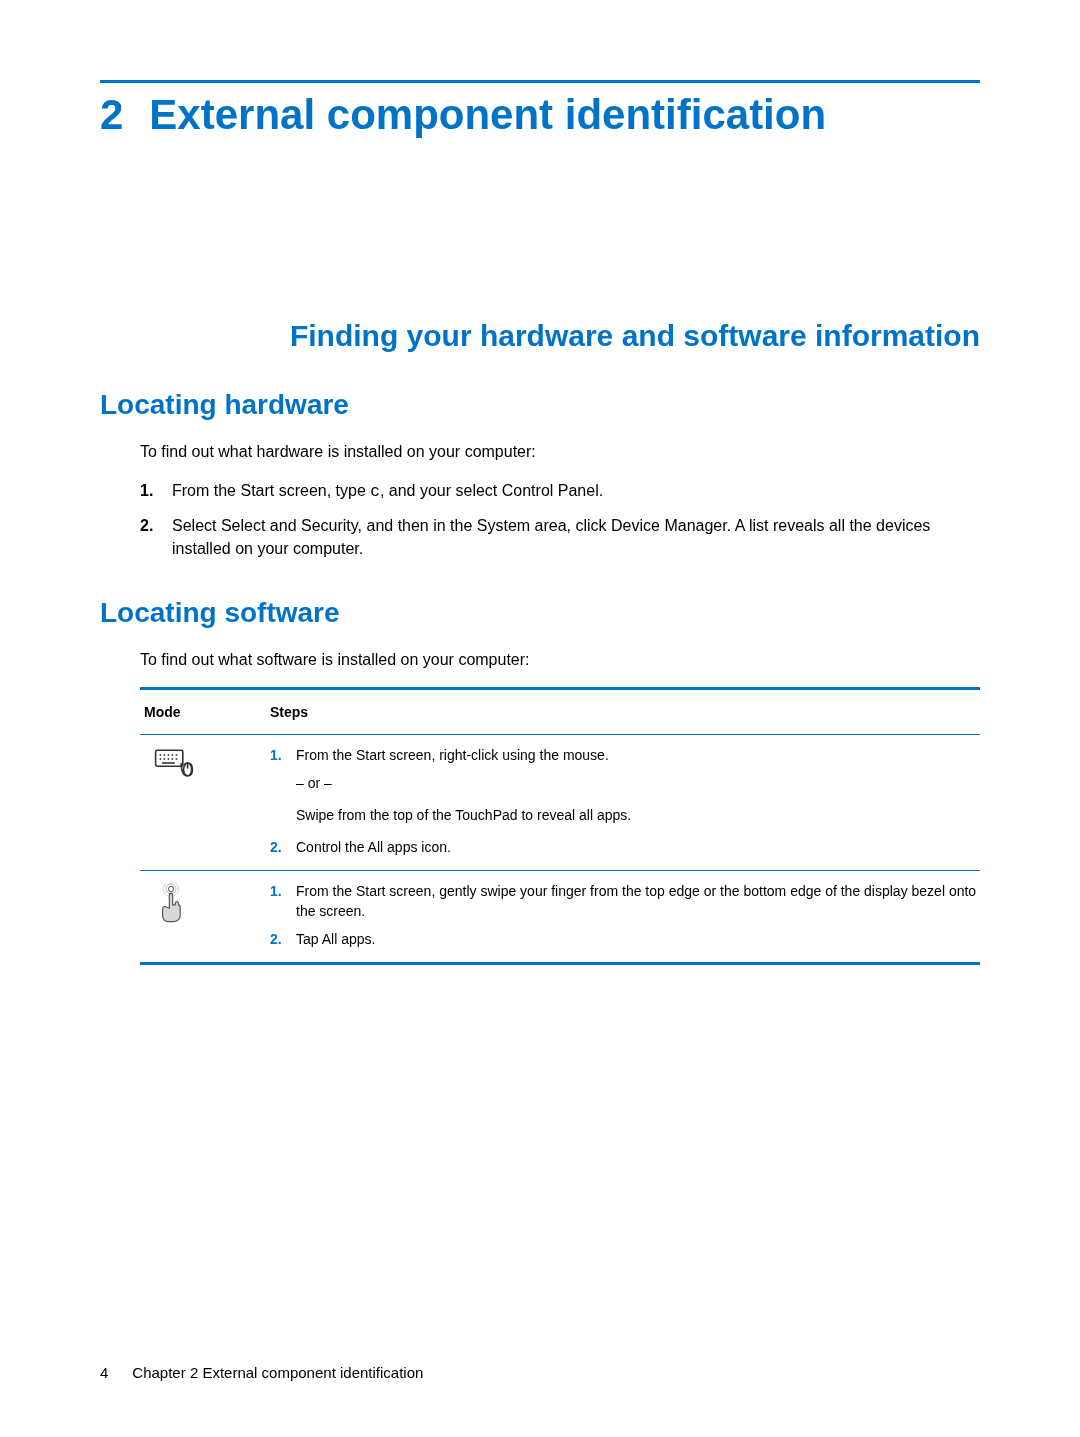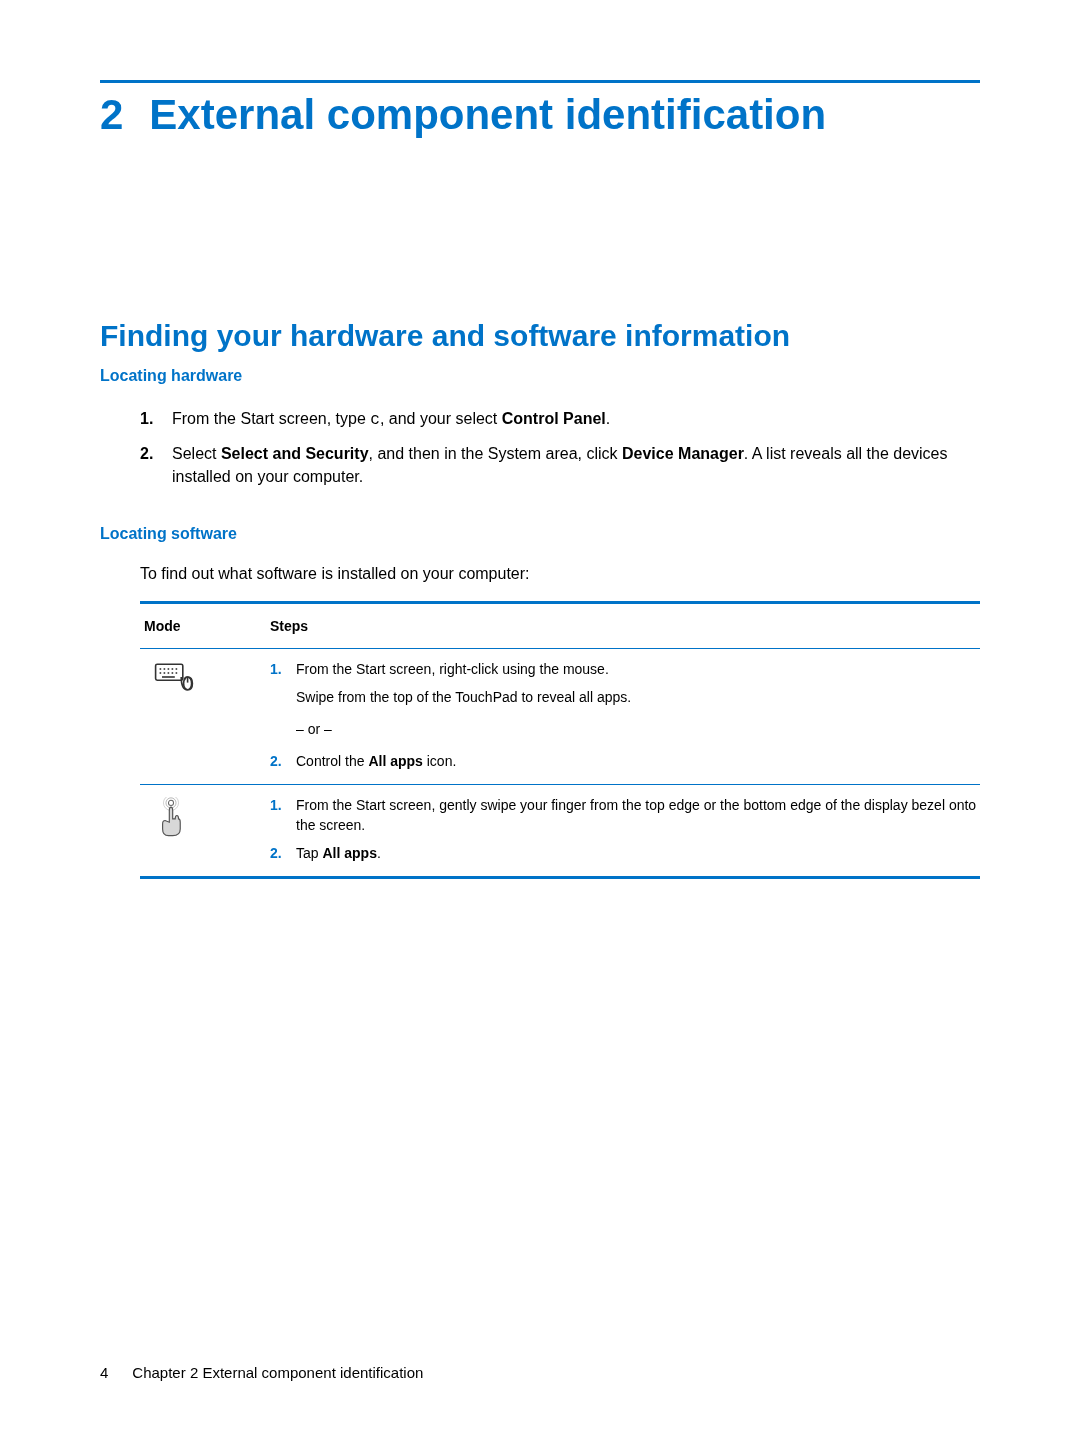--- a/index.html
+++ b/index.html
@@ -26,25 +26,26 @@
     font-weight: bold;
     display: flex;
     gap: 26px;
     margin-bottom: 180px;
   }
   .chapter-num { }
   .section-h1 {
     color: #0073c8;
     font-size: 30px;
     font-weight: bold;
-    margin-bottom: 14px;
+    margin-bottom: 36px;
+    text-align: right;
   }
   .section-h2 {
     color: #0073c8;
-    font-size: 16px;
+    font-size: 28px;
     font-weight: bold;
     margin-bottom: 22px;
   }
   .intro {
     font-size: 16px;
     margin-left: 40px;
     margin-bottom: 18px;
   }
   .ol-hw {
     margin-left: 40px;
@@ -55,21 +56,21 @@
     font-size: 16px;
     line-height: 1.45;
     margin-bottom: 10px;
   }
   .ol-hw .num {
     font-weight: bold;
     width: 32px;
     flex: 0 0 32px;
   }
   .ol-hw .txt { flex: 1; }
-  .bold { font-weight: bold; }
+  .bold { font-weight: normal; }
   .code { font-family: "Courier New", monospace; }
   
   .tbl {
     margin-left: 40px;
     margin-right: 0;
     border-top: 3px solid #0073c8;
     border-bottom: 3px solid #0073c8;
     font-size: 14px;
   }
   .tbl .thead {
@@ -131,20 +132,21 @@
 
   <h1 class="chapter-title">
     <span class="chapter-num">2</span>
     <span>External component identification</span>
   </h1>
 
   <h2 class="section-h1">Finding your hardware and software information</h2>
 
   <h3 class="section-h2">Locating hardware</h3>
 
+  <p class="intro">To find out what hardware is installed on your computer:</p>
 
   <div class="ol-hw">
     <div class="row">
       <div class="num">1.</div>
       <div class="txt">
         <span>From the Start screen, type </span><span class="code">c</span><span>, and your select </span><span class="bold">Control Panel</span><span>.</span>
       </div>
     </div>
     <div class="row">
       <div class="num">2.</div>
@@ -182,22 +184,22 @@
           <path d="M 34 20 Q 34 36 42 36 Q 48 36 48 28 Q 48 20 42 20 Q 38 20 38 24" fill="none" stroke="#333" stroke-width="2"></path>
           <ellipse cx="42" cy="28" rx="5" ry="8" fill="none" stroke="#333" stroke-width="2"></ellipse>
           <line x1="42" y1="20" x2="42" y2="27" stroke="#333" stroke-width="2"></line>
         </svg>
       </div>
       <div class="steps-cell">
         <div class="step-row">
           <div class="step-num">1.</div>
           <div class="step-txt">From the Start screen, right-click using the mouse.</div>
         </div>
+        <div class="step-sub">– or –</div>
         <div class="step-sub">Swipe from the top of the TouchPad to reveal all apps.</div>
-        <div class="step-sub">– or –</div>
         <div class="step-row">
           <div class="step-num">2.</div>
           <div class="step-txt">
             <span>Control the </span><span class="bold">All apps</span><span> icon.</span>
           </div>
         </div>
       </div>
     </div>
 
     <div class="trow">

